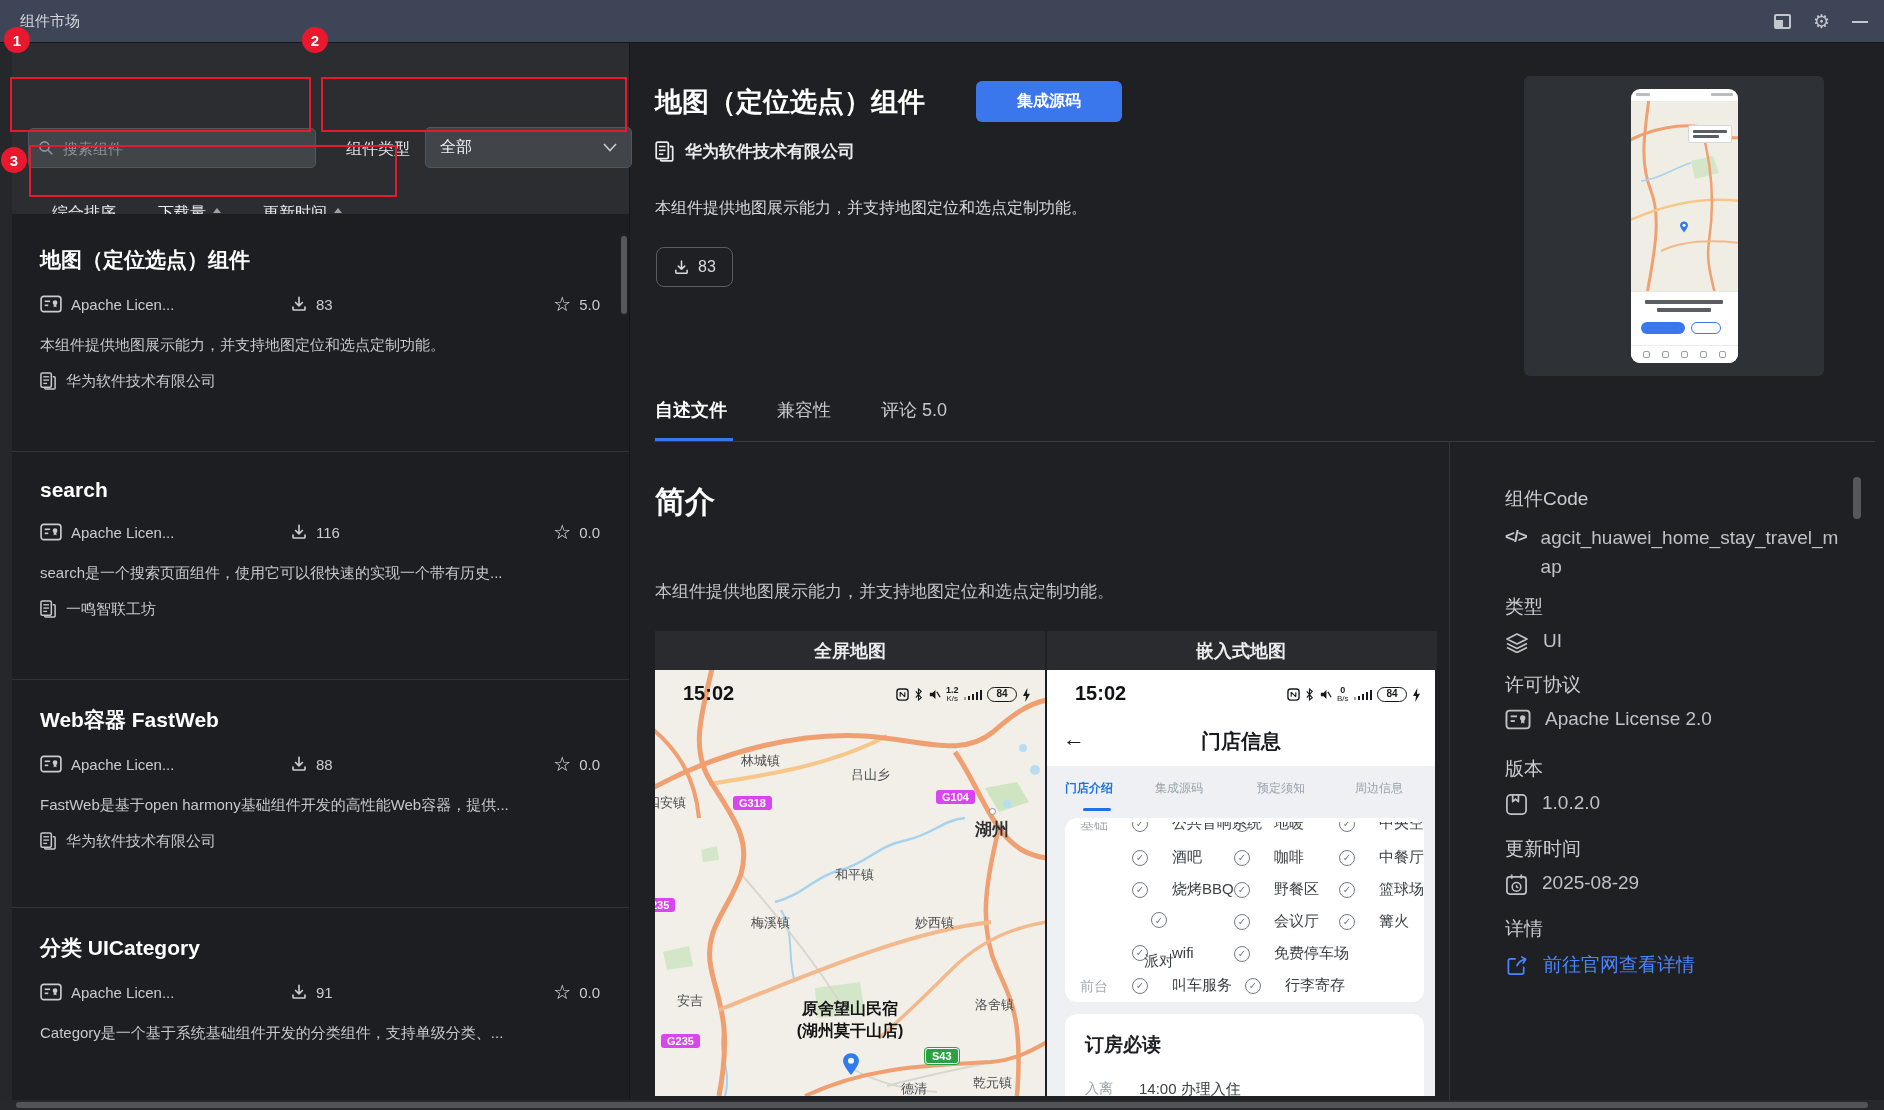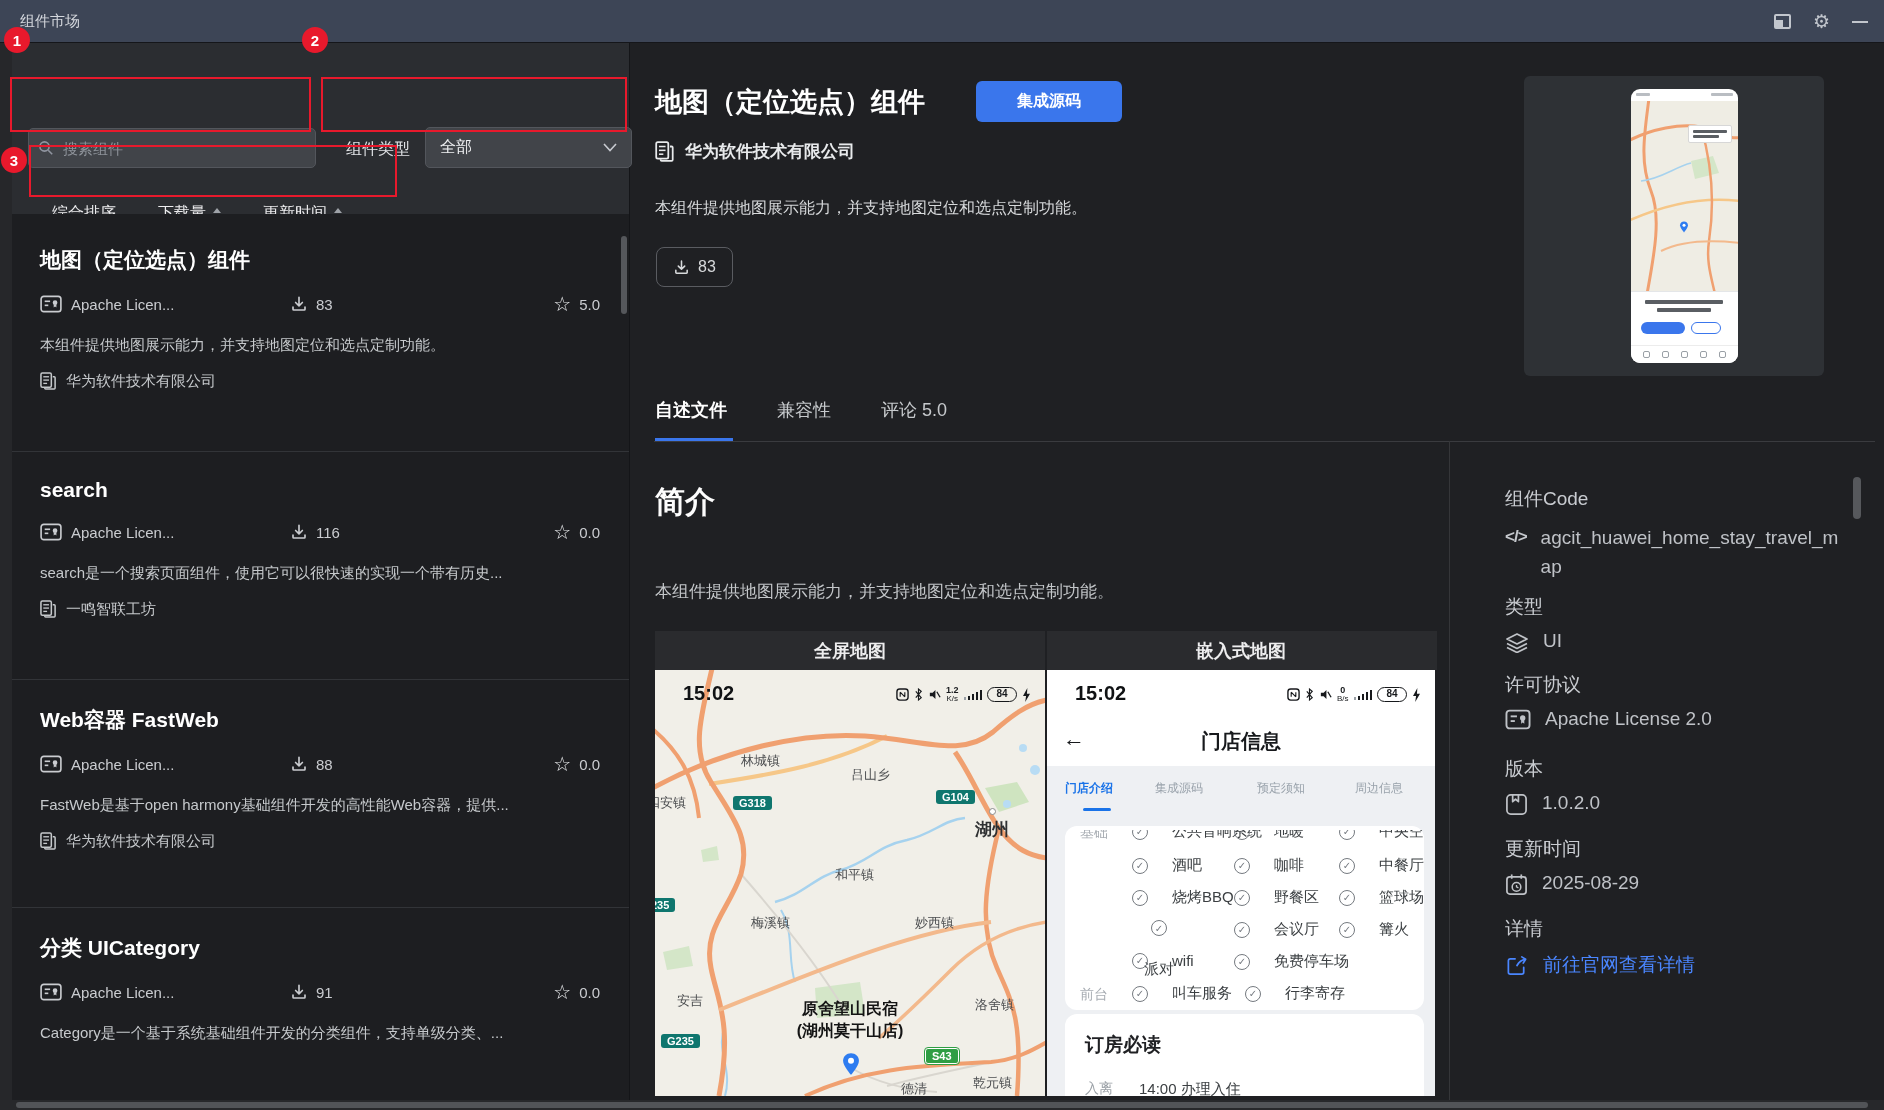--- a/index.html
+++ b/index.html
@@ -80,21 +80,21 @@
   .st-icons { position:absolute; right:14px; top:16px; display:flex; align-items:center; gap:5px; }
   .st-speed { display:inline-flex; flex-direction:column; align-items:center; line-height:1; color:#17191c; }
   .st-speed b { font-size:9px; } .st-speed i { font-style:normal; font-size:8px; }
   .bars { display:inline-flex; align-items:flex-end; gap:1.5px; }
   .bars i { display:block; width:2.5px; background:#17191c; }
   .batt { display:inline-flex; align-items:flex-start; justify-content:center; width:30px; height:15px; border:1.5px solid #17191c; border-radius:8px; font-size:10px; font-weight:bold; color:#17191c; }
 
   
   .mlabel { position:absolute; font-size:13px; color:#4c4e50; white-space:nowrap; z-index:3; }
   .mlabel.big { font-size:17px; font-weight:bold; color:#2e3032; }
-  .rbadge { position:absolute; background:#0f766e; color:#fff; font-size:11px; font-weight:bold; padding:1px 6px; border-radius:3px; z-index:3; white-space:nowrap; }
+  .rbadge { position:absolute; background:#d946ef; color:#fff; font-size:11px; font-weight:bold; padding:1px 6px; border-radius:3px; z-index:3; white-space:nowrap; }
   .gbadge { position:absolute; background:#2f9e44; color:#fff; font-size:11px; font-weight:bold; padding:1px 6px; border-radius:3px; border:1px solid #fff; outline:1px solid #2f9e44; z-index:3; }
   .poi { position:absolute; z-index:3; text-align:center; font-size:16px; font-weight:bold; color:#141414; line-height:1.35; }
   .pin { position:absolute; z-index:3; }
   .citydot { position:absolute; width:7px; height:7px; border:1.5px solid #8a8c8e; background:#fff; border-radius:50%; z-index:3; }
 
   
   .emb-white { position:absolute; left:0; top:0; width:100%; height:96px; background:#ffffff; }
   .emb-back { position:absolute; left:16px; top:56px; font-size:22px; color:#17191c; }
   .emb-title { position:absolute; left:0; top:58px; width:100%; text-align:center; font-size:20px; font-weight:bold; color:#17191c; }
   .emb-tabs { position:absolute; left:0; top:96px; width:100%; height:50px; background:#eef0f3; }
@@ -514,21 +514,21 @@
         <div class="emb-title">门店信息</div>
 
         <div class="emb-tabs">
           <span class="etab active" style="left:18px;">门店介绍</span>
           <span class="etab" style="left:108px;">集成源码</span>
           <span class="etab" style="left:210px;">预定须知</span>
           <span class="etab" style="left:308px;">周边信息</span>
           <span class="etab-line"></span>
         </div>
 
-        <div class="ecard" style="top:148px;height:184px;padding:4px 0 12px 0;margin-top:8px;">
+        <div class="ecard" style="top:148px;height:184px;padding:4px 0 12px 0;">
           <div class="clipwrap">
             <div class="amen-row">
               <span class="amen-label">基础</span>
               <span class="amen" style="left:67px;top:4px;">
                   <span class="chk"></span>
                   <span>公共音响系统</span>
                 </span>
               <span class="amen" style="left:169px;top:4px;">
                   <span class="chk"></span>
                   <span>地暖</span>

